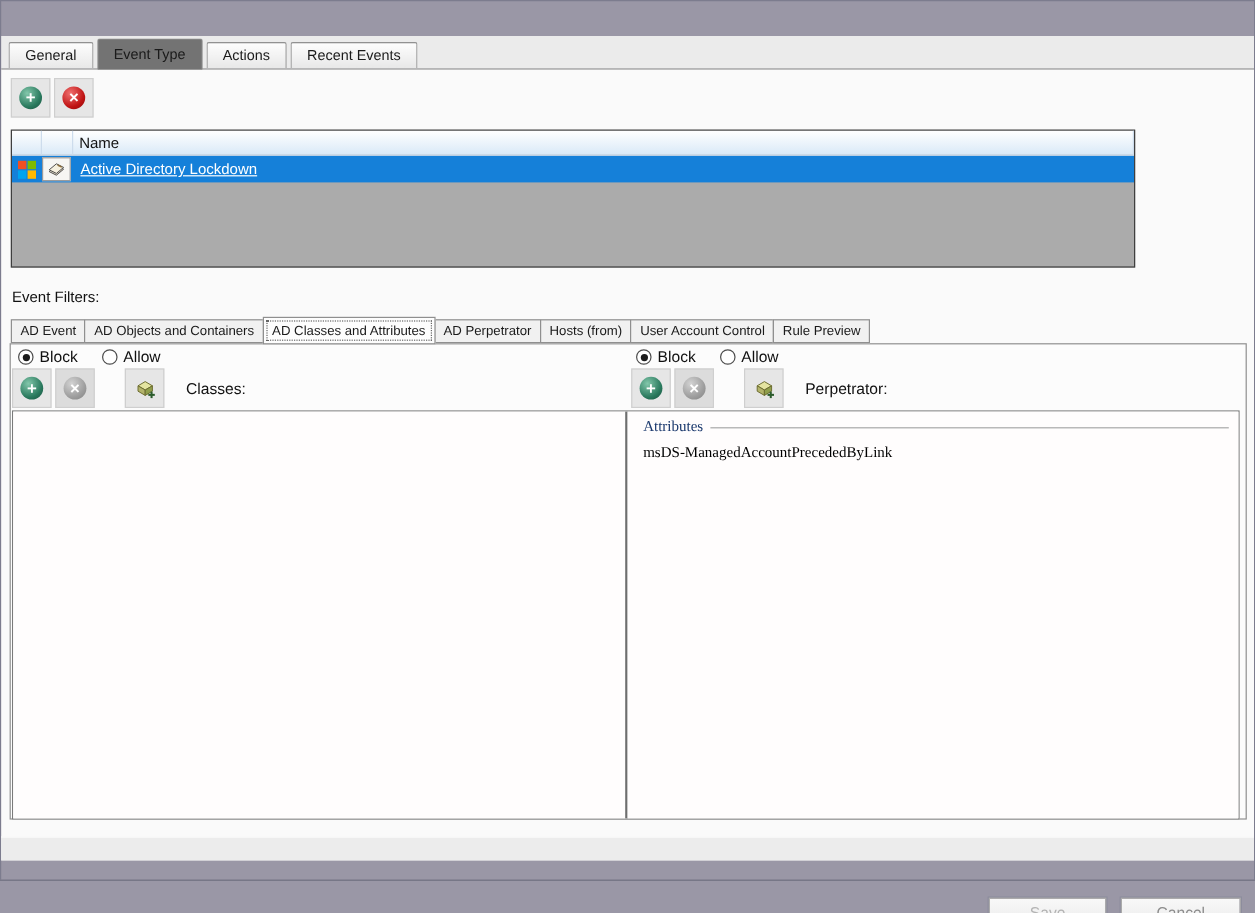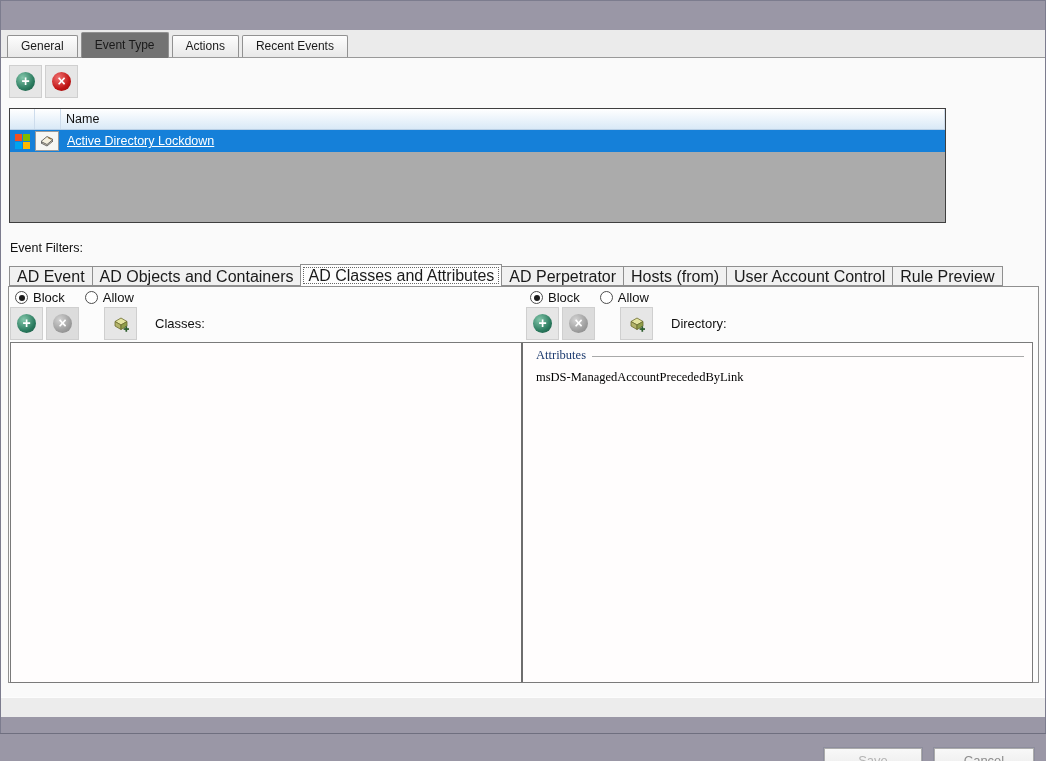--- a/index.html
+++ b/index.html
@@ -68,21 +68,21 @@
     border:1px solid #9b9b9b; display:flex; align-items:center; justify-content:center; }
   .winlogo{ width:15px; height:15px; display:grid; grid-template-columns:7px 7px; grid-template-rows:7px 7px; gap:1px; }
   .winlogo i{ display:block; }
   .wl-r{ background:#f25022; } .wl-g{ background:#7fba00; } .wl-b{ background:#00a4ef; } .wl-y{ background:#ffb900; }
   .row-name{ padding-left:6px;text-decoration:underline; }
 
   .filters-label{ position:absolute; left:9px; top:183px; font-size:12.5px; color:#111; }
 
   .subtabs{ position:absolute; left:8px; top:206px; display:flex; align-items:flex-end; z-index:2; }
   .stab{
-    height:20px; line-height:19px; padding:0 7px; font-size:16px; color:#1a1a1a;
+    height:20px; line-height:19px; padding:0 7px; font-size:11px; color:#1a1a1a;
     background:#f1f1f1; border:1px solid #8f8f8f; margin-right:-1px; cursor:default; white-space:nowrap;
   }
   .stab.selected{
     height:23px; line-height:22px; background:#fdfdfd; z-index:3; margin-bottom:-1px;
     outline:1px dotted #666; outline-offset:-4px;
   }
   .filter-area{
     position:absolute; left:7px; top:228px; width:1031px; height:397px;
     border:1px solid #8f8f8f; background:#fcfcfc;
   }
@@ -239,21 +239,21 @@
         </div>
         <div class="tbtn wide-gap">
           <svg width="18" height="18" viewBox="0 0 18 18">
             <polygon points="3,6.5 9,3 15,6.5 9,10" fill="#e4e4a0" stroke="#6b6b2f" stroke-width="0.8"></polygon>
             <polygon points="3,6.5 9,10 9,14.5 3,11" fill="#b3b36a" stroke="#6b6b2f" stroke-width="0.8"></polygon>
             <polygon points="15,6.5 9,10 9,14.5 15,11" fill="#8f9e4a" stroke="#6b6b2f" stroke-width="0.8"></polygon>
             <rect x="11.6" y="13.2" width="5.4" height="1.7" fill="#2c5c2c"></rect>
             <rect x="13.45" y="11.35" width="1.7" height="5.4" fill="#2c5c2c"></rect>
           </svg>
         </div>
-        <span class="pt-caption">Directory:</span>
+        <span class="pt-caption">Perpetrator:</span>
       </div>
 
       <div class="panels">
         <div class="panel-classes"></div>
         <div class="panel-attrs">
           <div class="groupbox">
             <div class="gb-title-row">
               <span class="gb-title">Attributes</span>
               <span class="gb-line"></span>
             </div>

